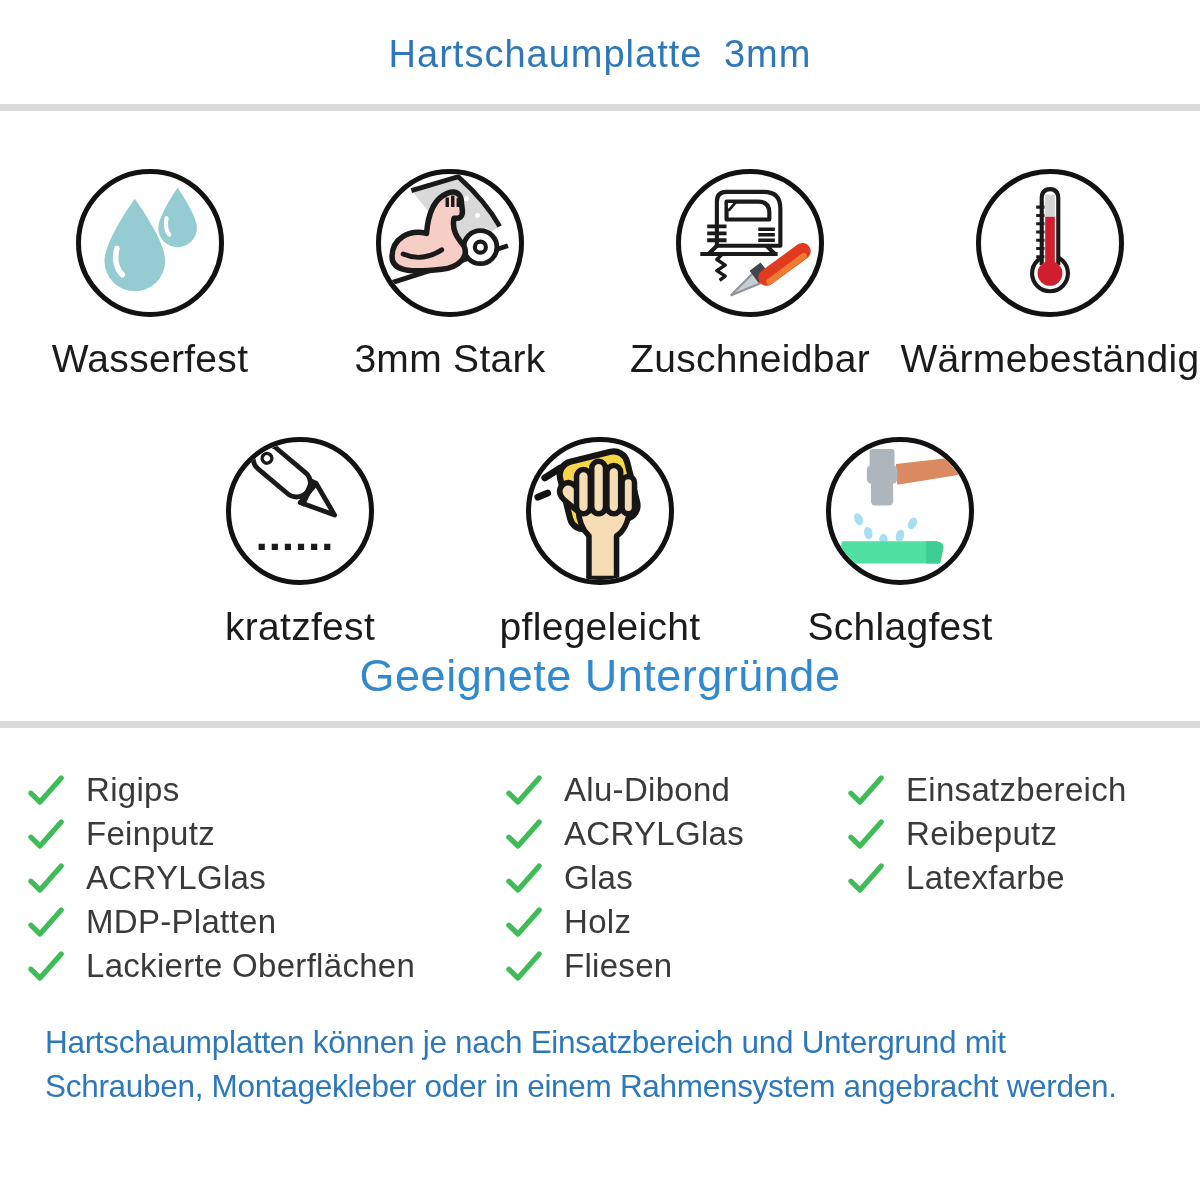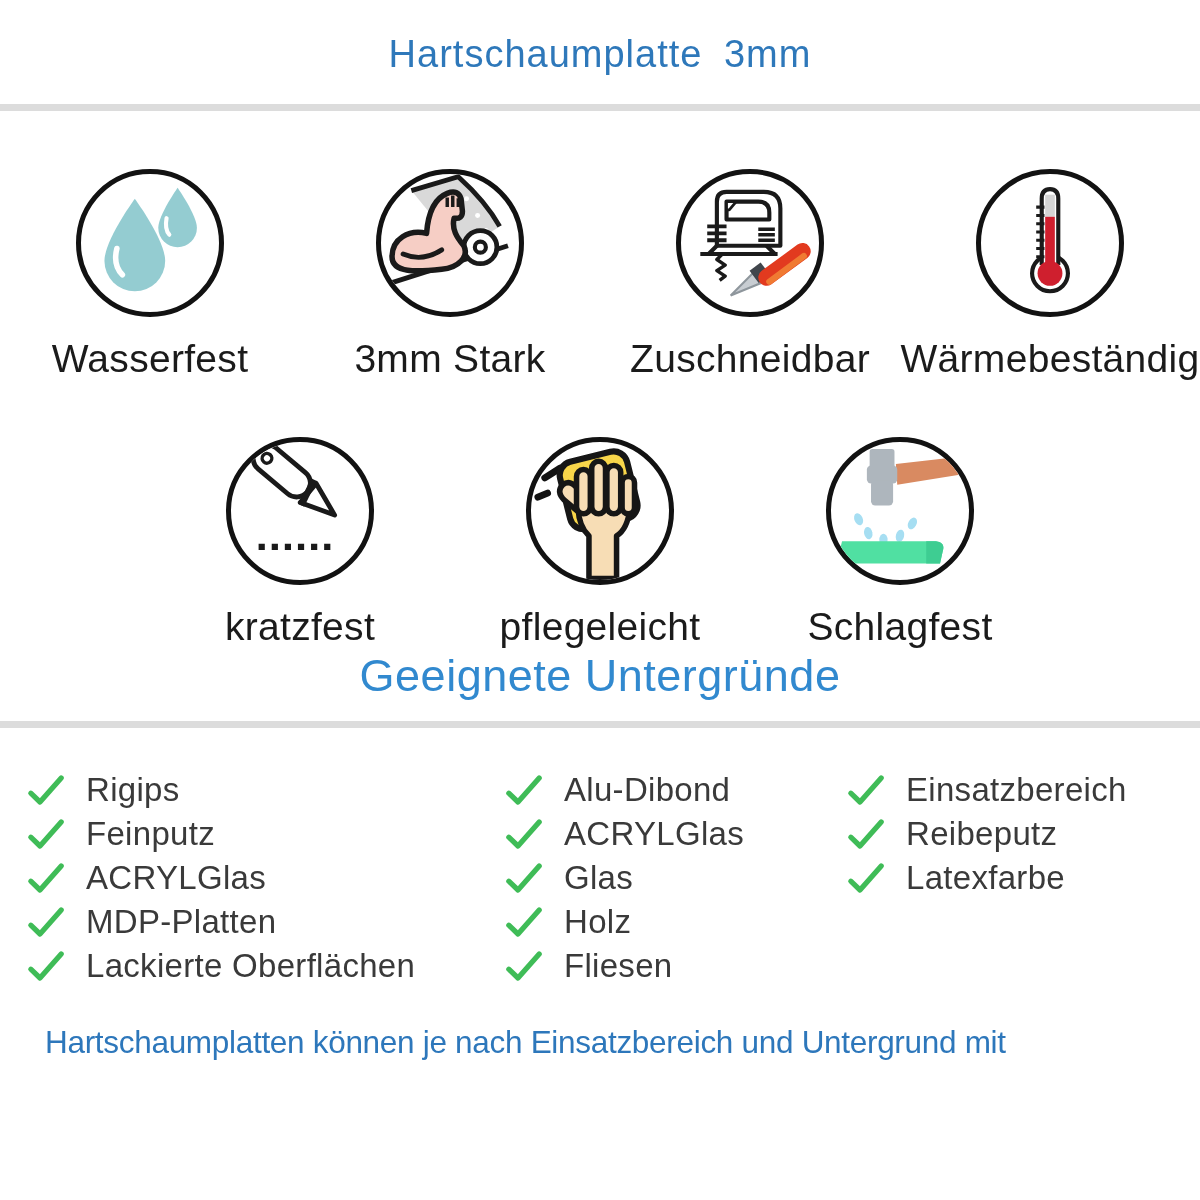--- a/index.html
+++ b/index.html
@@ -279,13 +279,14 @@
             <path d="M12 58 L35 80 L88 20" stroke="#3FBC57" stroke-width="13" fill="none" stroke-linecap="round" stroke-linejoin="round"></path>
           </svg>
         </span>
       <span class="surface-label">Latexfarbe</span>
     </div>
   </div>
 </div>
 
 <div class="footer">
   <div>Hartschaumplatten können je nach Einsatzbereich und Untergrund mit</div>
+  <div>Schrauben, Montagekleber oder in einem Rahmensystem angebracht werden.</div>
 </div>
 
 </body></html>

